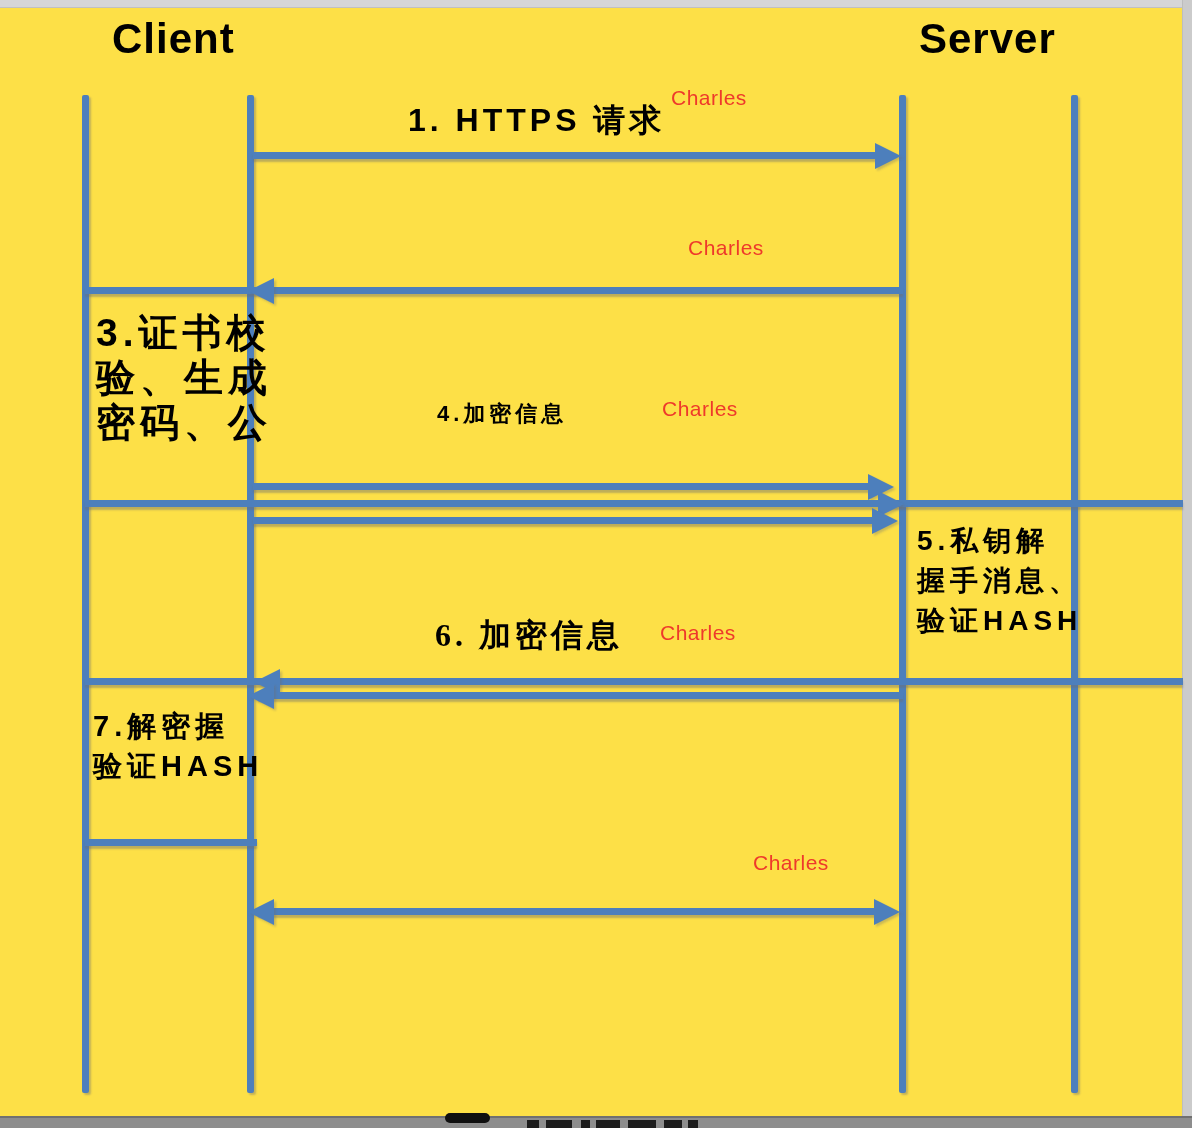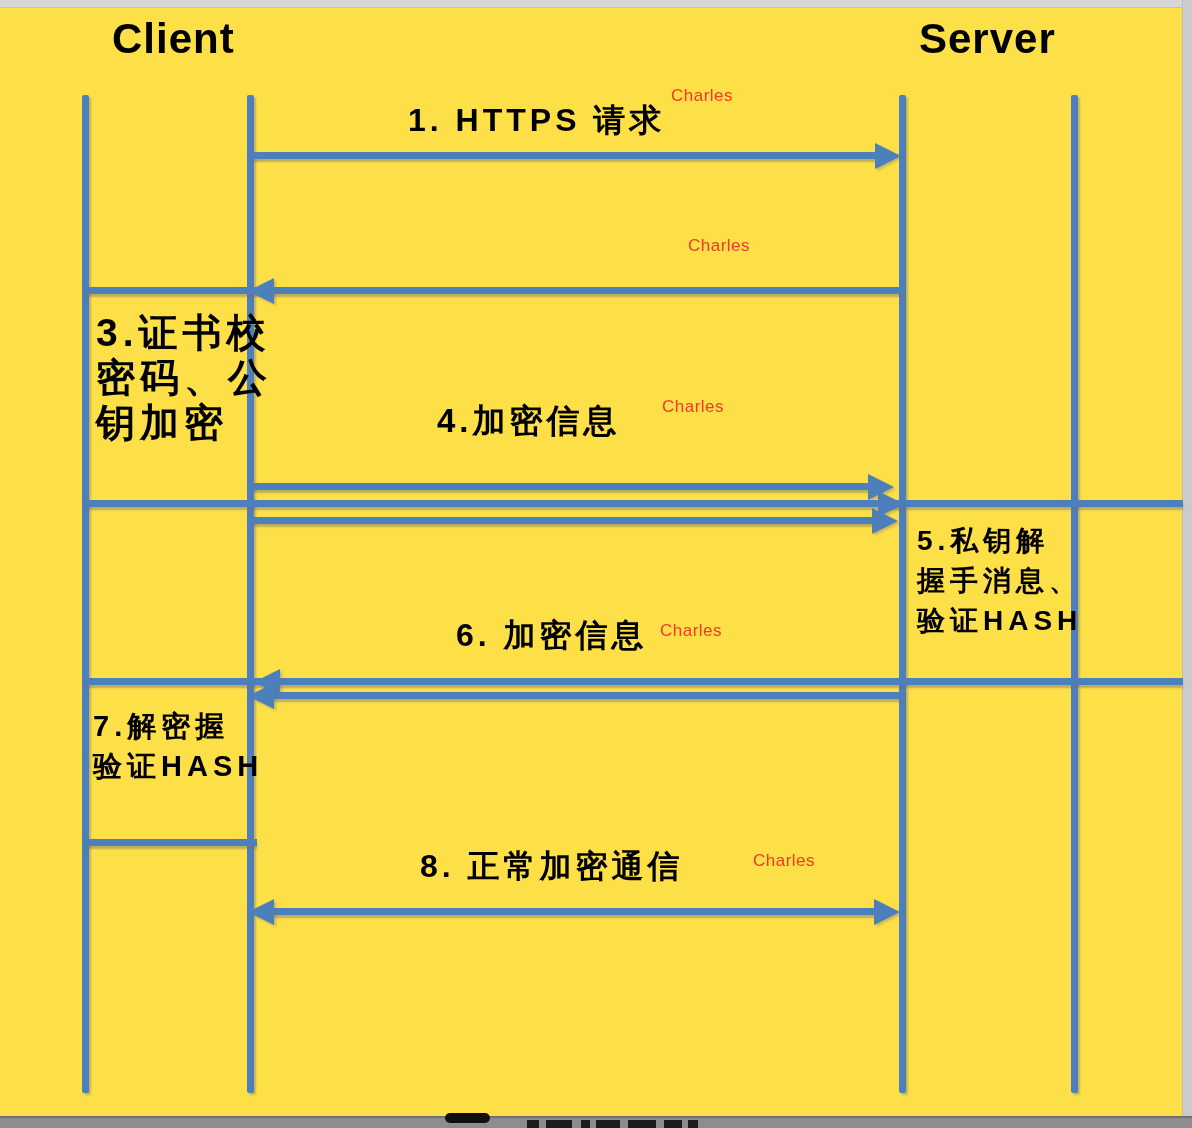--- a/index.html
+++ b/index.html
@@ -34,21 +34,21 @@
   }
   .actor-title{
     position:absolute;font-size:42px;font-weight:600;color:var(--ink);
     white-space:nowrap;letter-spacing:1px;
   }
   .msg{
     position:absolute;font-size:32px;font-weight:bold;color:var(--ink);
     white-space:nowrap;letter-spacing:4px;
   }
   .charles{
-    position:absolute;font-size:17px;color:var(--proxy);
+    position:absolute;font-size:21px;color:var(--proxy);
     white-space:nowrap;letter-spacing:.5px;
   }
   .note{position:absolute;color:var(--ink);font-weight:bold;}
   .note div{white-space:nowrap;letter-spacing:5px;}
   .edge-top{position:absolute;left:0;top:0;width:1192px;height:7px;background:#d6d6d6;border-bottom:1px solid #c0c0c0;}
   .edge-right{position:absolute;right:0;top:0;width:9px;height:1128px;background:#cbcbcb;border-left:1px solid #bdbdbd;}
   .bottom-bar{position:absolute;left:0;top:1116px;width:1192px;height:12px;background:#8d8d8d;border-top:2px solid #707070;}
   .frag{position:absolute;background:#1c1c1c;}
 </style>
 </head>
@@ -71,57 +71,56 @@
   <div class="charles" style="left:671px;top:86px;">Charles</div>
   <div class="hline" style="left:253px;top:152px;width:624px;"></div>
   <div class="head-r" style="left:875px;top:143px;"></div>
 
   <div class="charles" style="left:688px;top:236px;">Charles</div>
   <div class="hline" style="left:85px;top:287px;width:818px;"></div>
   <div class="head-l" style="left:248px;top:278px;"></div>
 
   <div class="note" style="left:96px;top:310px;font-size:39px;line-height:45px;">
     <div>3.证书校</div>
+    <div>验、生成</div>
     <div>密码、公</div>
-    <div>钥加密</div>
   </div>
 
-  <div class="msg" style="left:437px;top:399px;font-size:33px;">4.加密信息</div>
+  <div class="msg" style="left:437px;top:399px;font-size:22px;">4.加密信息</div>
   <div class="charles" style="left:662px;top:397px;">Charles</div>
   <div class="hline" style="left:253px;top:483px;width:617px;"></div>
   <div class="head-r" style="left:868px;top:474px;"></div>
 
   <div class="hline" style="left:85px;top:500px;width:1098px;"></div>
   <div class="head-r" style="left:878px;top:491px;"></div>
 
   <div class="hline" style="left:253px;top:517px;width:621px;"></div>
   <div class="head-r" style="left:872px;top:508px;"></div>
 
   <div class="note" style="left:917px;top:521px;font-size:28px;line-height:40px;">
     <div>5.私钥解</div>
     <div>握手消息、</div>
     <div>验证HASH</div>
   </div>
 
-  <div class="msg" style="left:456px;top:614px;">6. 加密信息</div>
+  <div class="msg" style="left:435px;top:614px;font-family:Liberation Serif, serif;">6. 加密信息</div>
   <div class="charles" style="left:660px;top:621px;">Charles</div>
 
   <div class="hline" style="left:85px;top:678px;width:1098px;"></div>
   <div class="head-l" style="left:254px;top:669px;"></div>
 
   <div class="hline" style="left:258px;top:692px;width:645px;"></div>
   <div class="head-l" style="left:248px;top:683px;"></div>
 
   <div class="note" style="left:93px;top:706px;font-size:29px;line-height:40px;">
     <div>7.解密握</div>
     <div>验证HASH</div>
   </div>
   <div class="hline" style="left:85px;top:839px;width:172px;"></div>
 
-  <div class="msg" style="left:420px;top:845px;">8. 正常加密通信</div>
   <div class="charles" style="left:753px;top:851px;">Charles</div>
   <div class="hline" style="left:258px;top:908px;width:624px;"></div>
   <div class="head-l" style="left:248px;top:899px;"></div>
   <div class="head-r" style="left:874px;top:899px;"></div>
 
   <div class="bottom-bar">
     <div class="frag" style="left:445px;top:-5px;width:45px;height:10px;border-radius:6px;background:#101010;"></div>
     <div class="frag" style="left:527px;top:2px;width:12px;height:9px;"></div>
     <div class="frag" style="left:546px;top:2px;width:26px;height:9px;"></div>
     <div class="frag" style="left:581px;top:2px;width:9px;height:9px;"></div>

